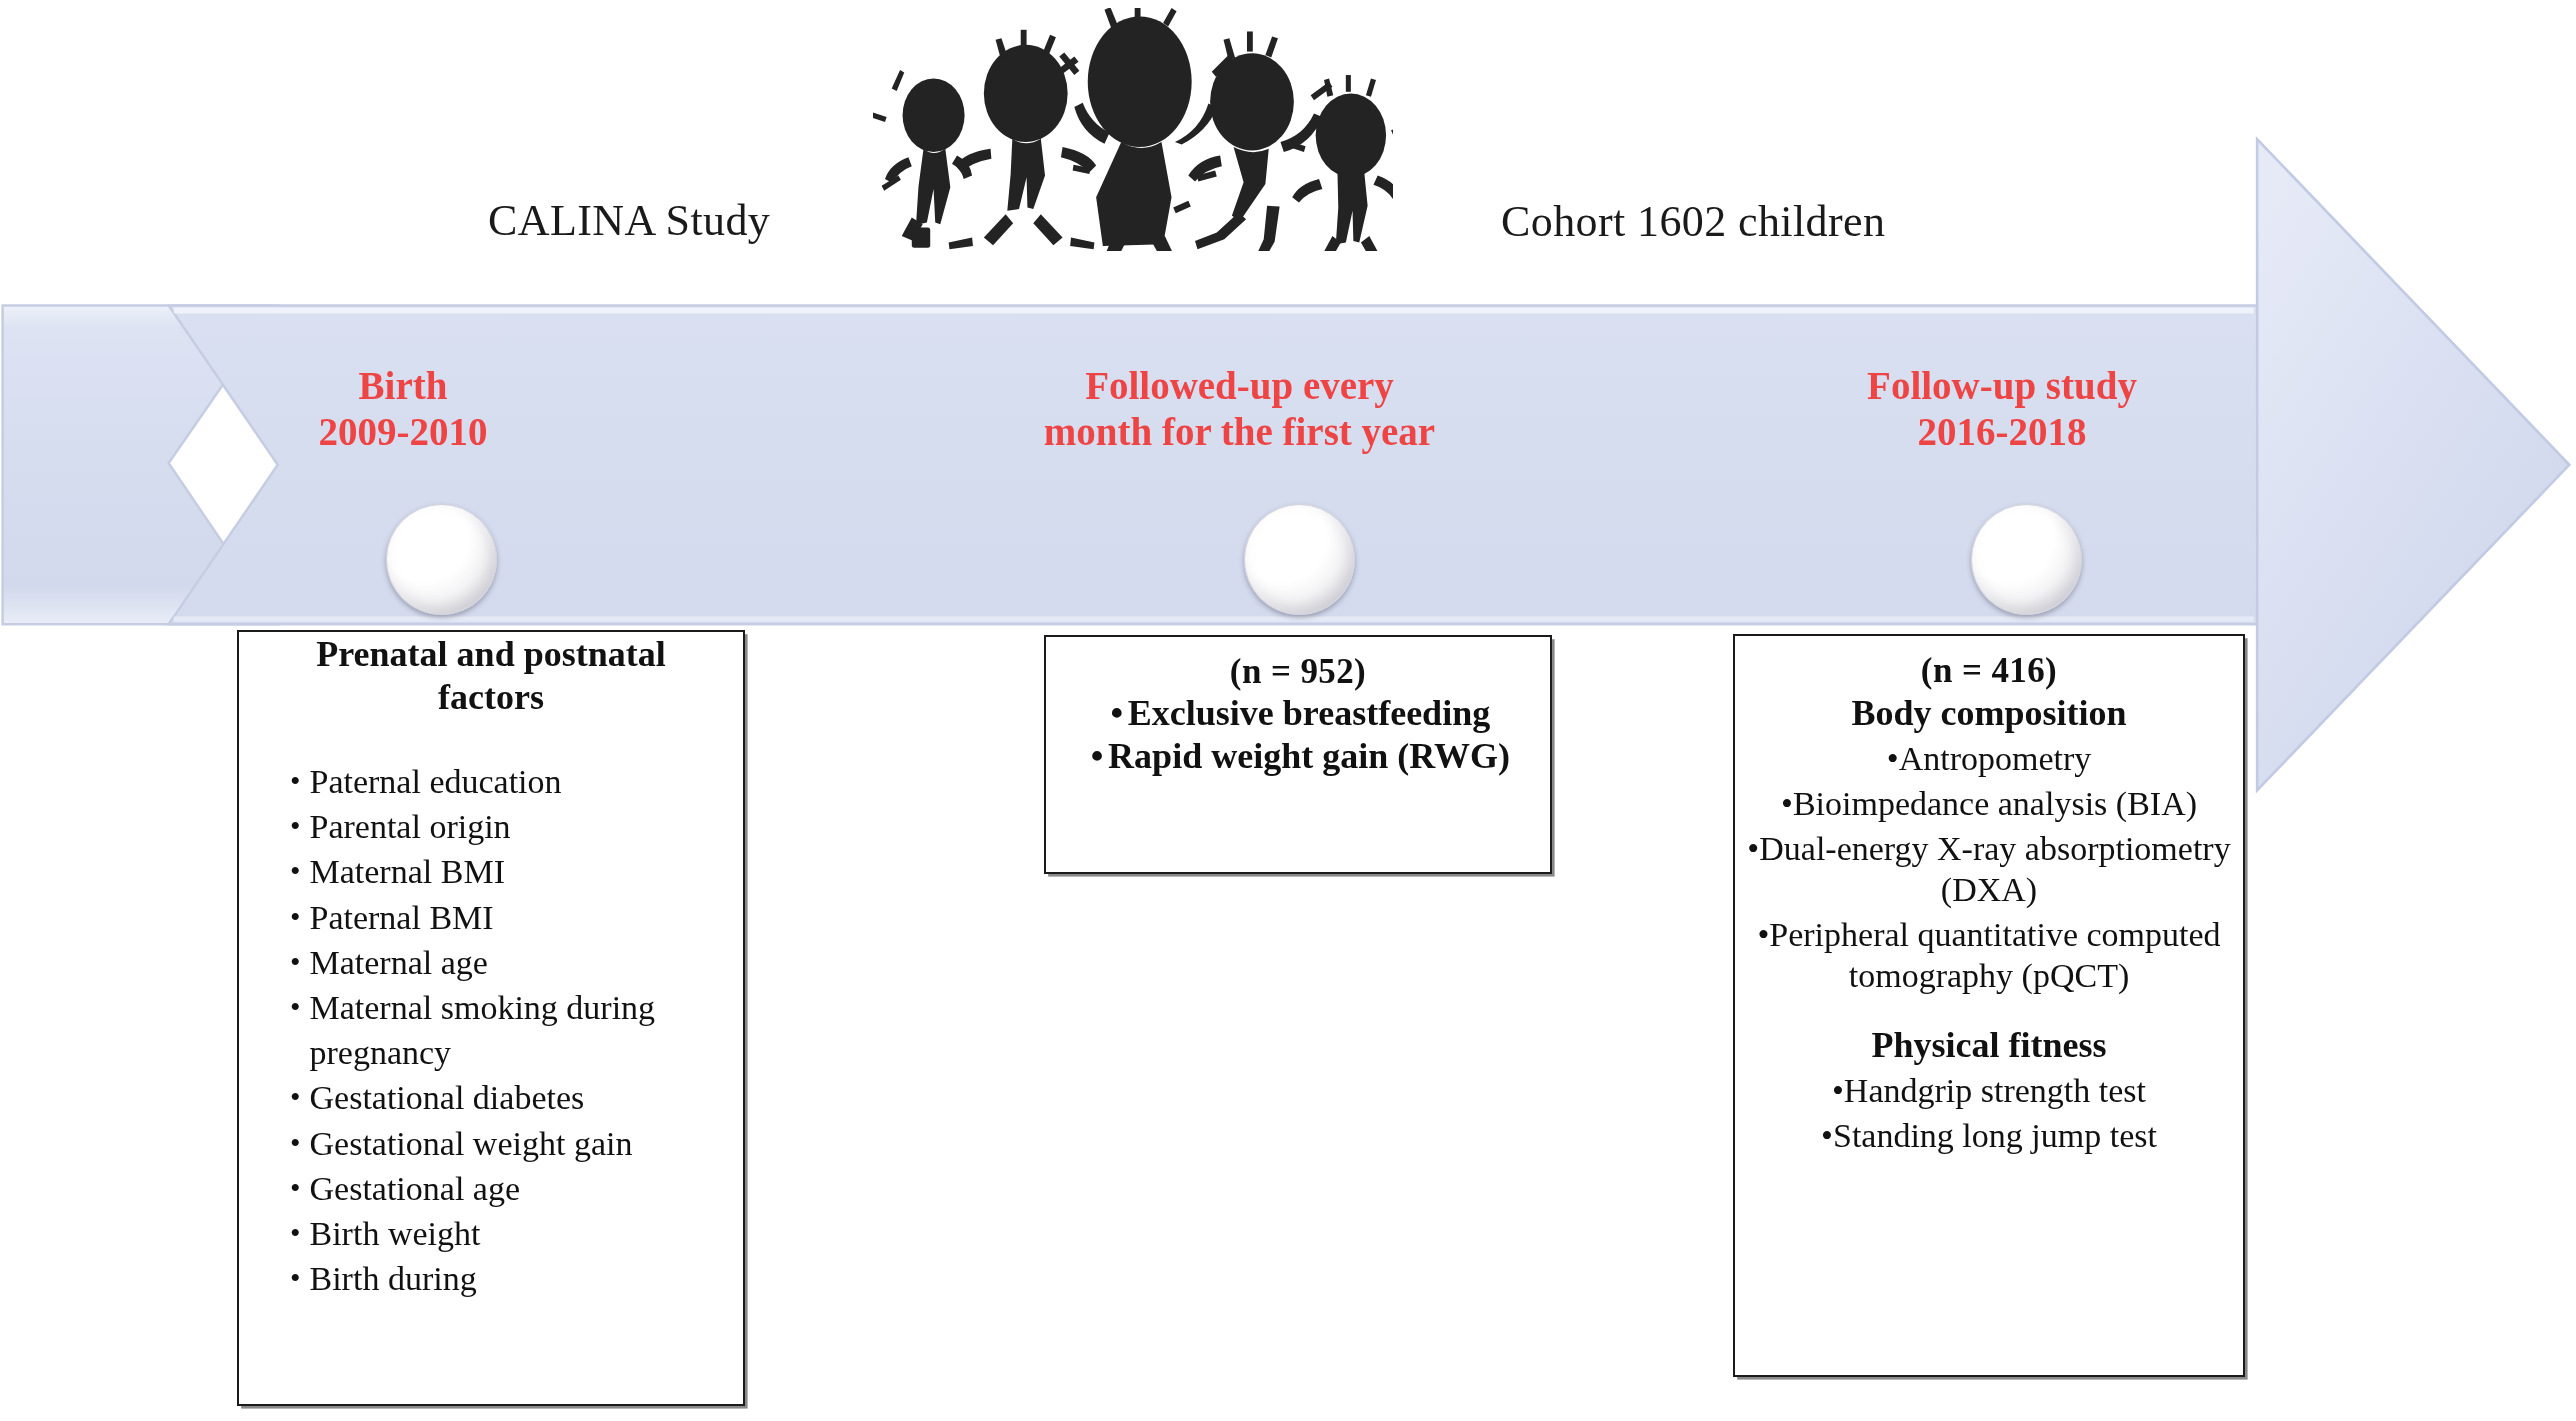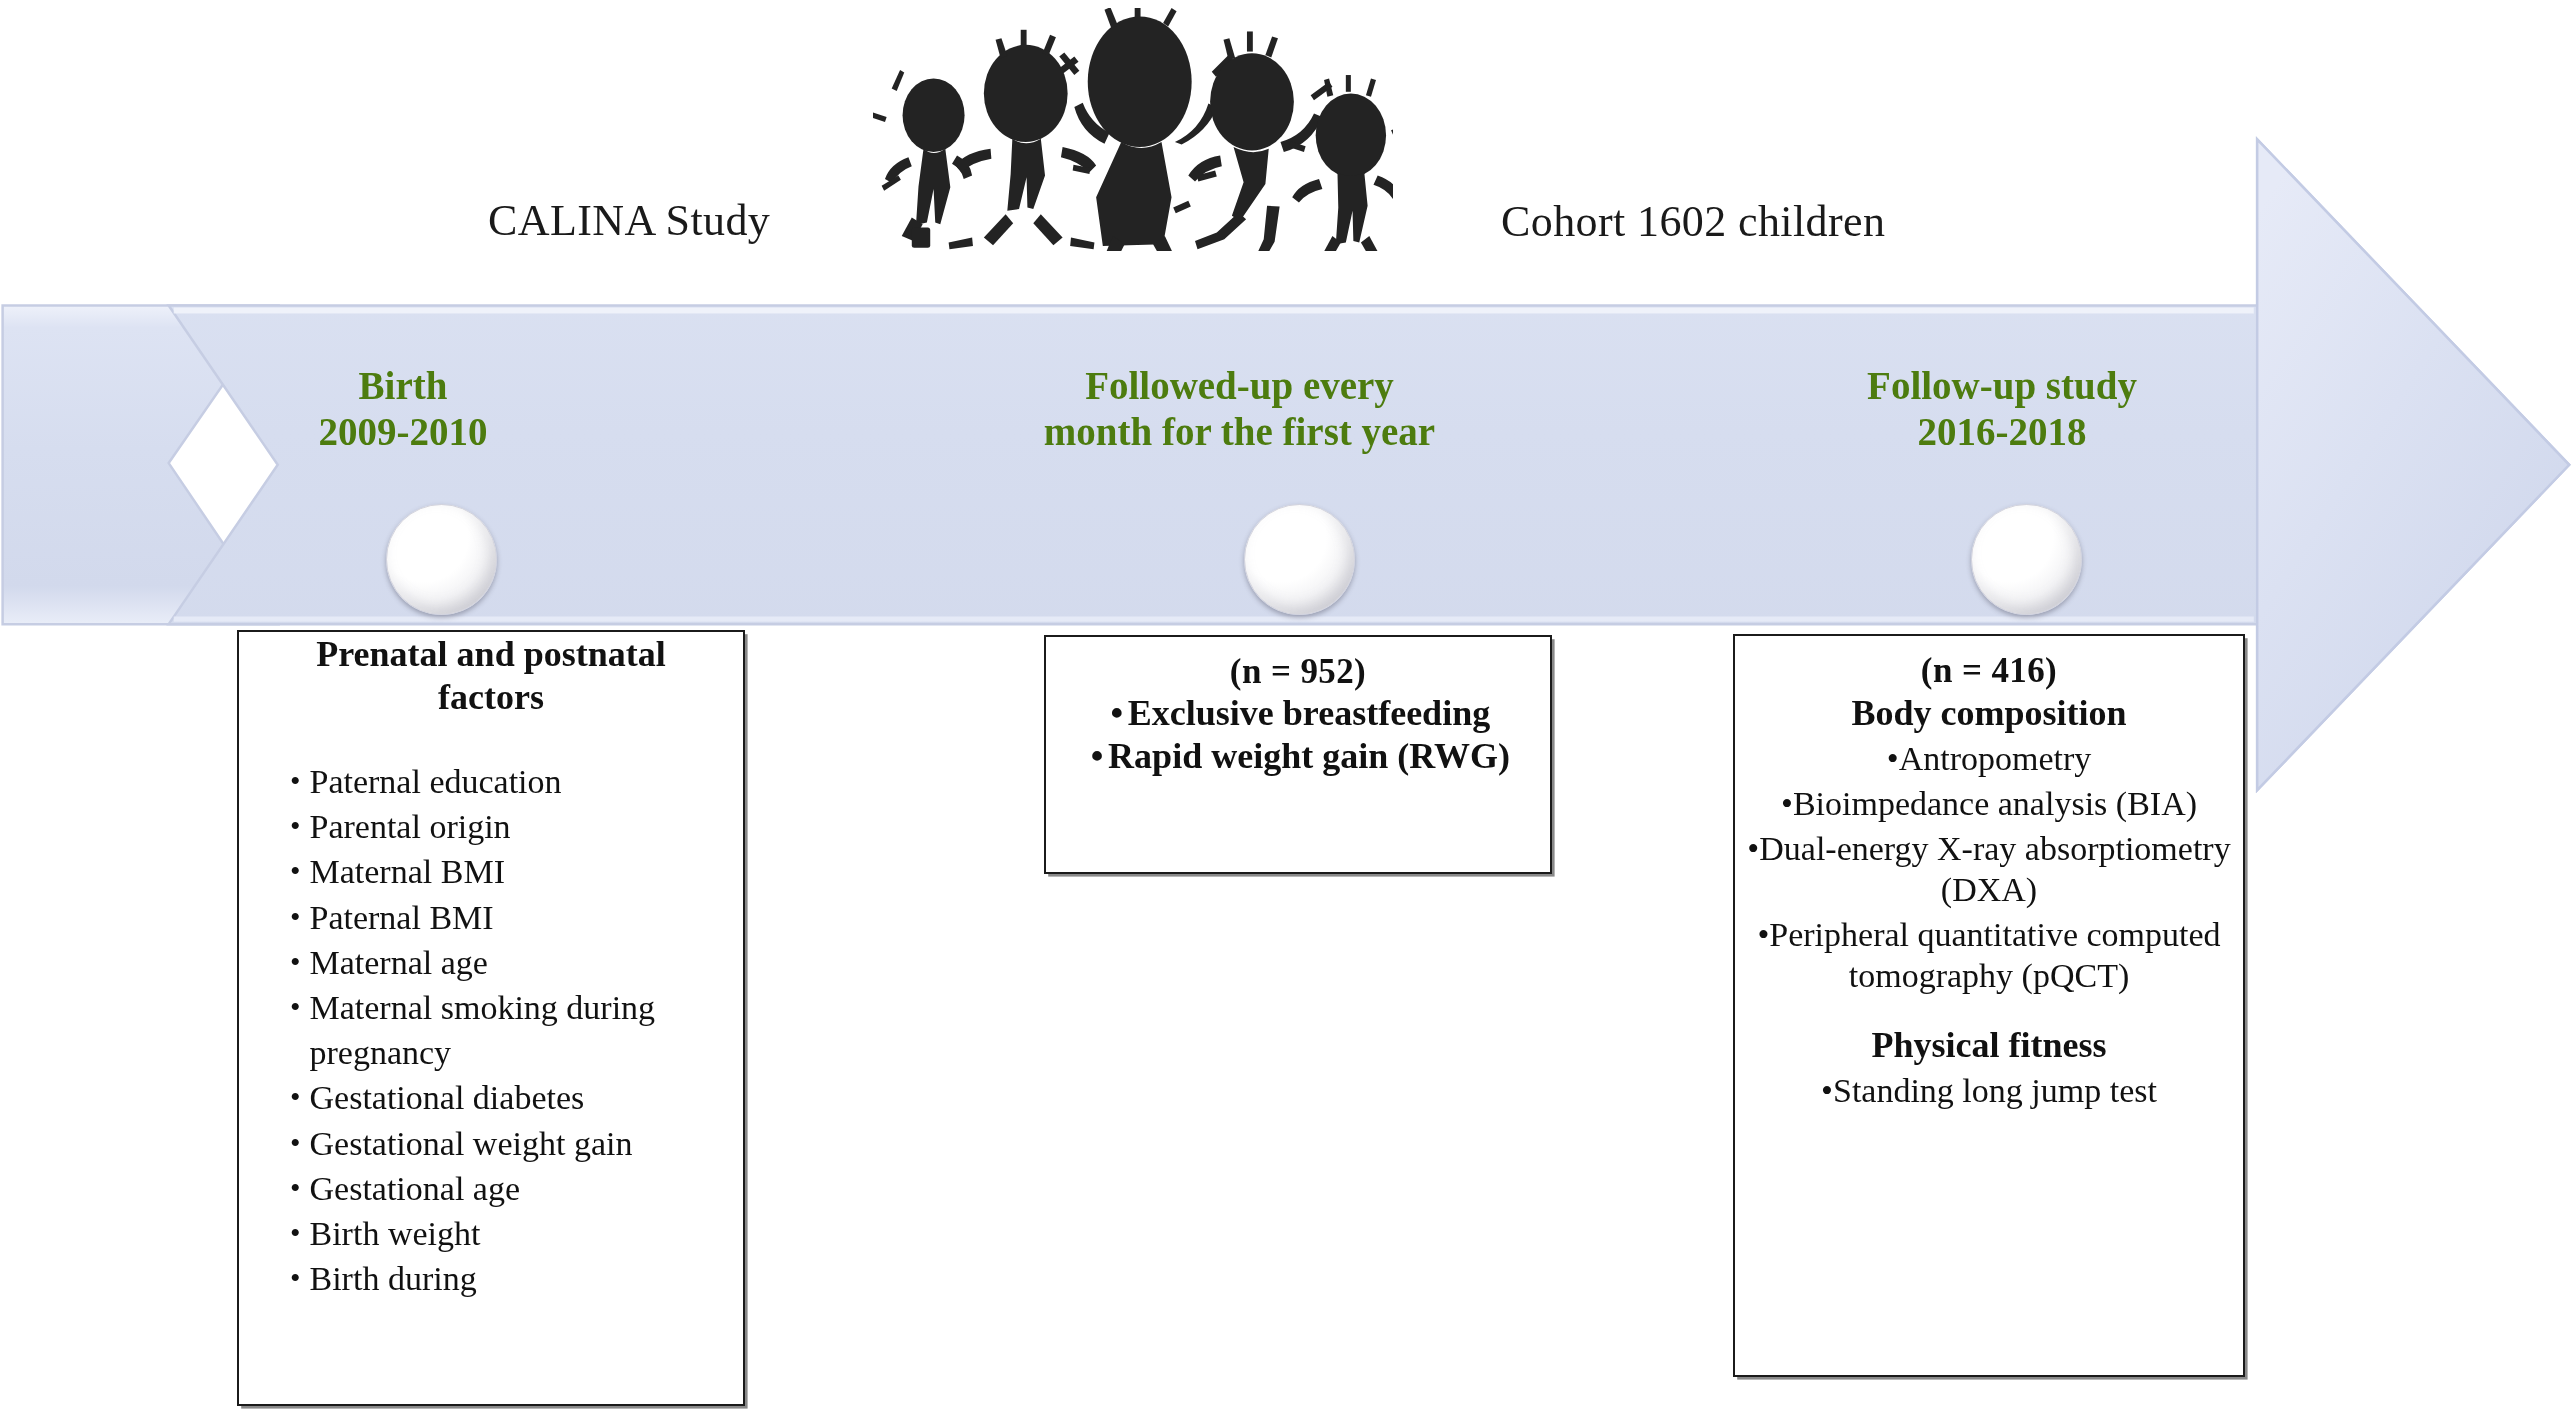--- a/index.html
+++ b/index.html
@@ -16,21 +16,21 @@
              color:#1a1a1a;white-space:nowrap;}
   #study-name{left:488px;top:195px;}
   #cohort-label{left:1501px;top:196px;}
 
   
   #timeline-arrow{position:absolute;left:0px;top:136px;width:2576px;height:671px;}
   #timeline-arrow svg{display:block;width:100%;height:100%;}
 
   
   .milestone-label{position:absolute;text-align:center;font-weight:bold;
-                   font-size:39px;line-height:1.18;color:#4d7c0f;}
+                   font-size:39px;line-height:1.18;color:#ef4444;}
   #milestone-label-1{left:252px;top:363px;width:302px;}
   #milestone-label-2{left:971px;top:363px;width:537px;}
   #milestone-label-3{left:1813px;top:363px;width:378px;}
 
   
   .node-circle{position:absolute;width:109px;height:109px;border-radius:50%;
     background:
       radial-gradient(circle at 34% 30%, #ffffff 0%, #ffffff 42%, #f3f3f5 62%, #e2e2e6 78%, #ffffff 100%);
     box-shadow:0 2.5px 5px rgba(60,60,80,.38), inset -5px -6.7px 13.4px rgba(150,150,165,.28),
                inset 4.2px 5px 10px rgba(255,255,255,.95);
@@ -273,16 +273,17 @@
   <span class="box-n">(n = 416)</span>
   <span class="box-heading">Body composition</span>
   <ul class="box3-list">
     <li><span class="bdot">•</span><span>Antropometry</span></li>
     <li><span class="bdot">•</span><span>Bioimpedance analysis (BIA)</span></li>
     <li><span class="bdot">•</span><span>Dual-energy X-ray absorptiometry (DXA)</span></li>
     <li><span class="bdot">•</span><span>Peripheral quantitative computed tomography (pQCT)</span></li>
   </ul>
   <span class="box-subheading">Physical fitness</span>
   <ul class="box3-list">
+    <li><span class="bdot">•</span><span>Handgrip strength test</span></li>
     <li><span class="bdot">•</span><span>Standing long jump test</span></li>
   </ul>
 </div>
 
 
 </body></html>

